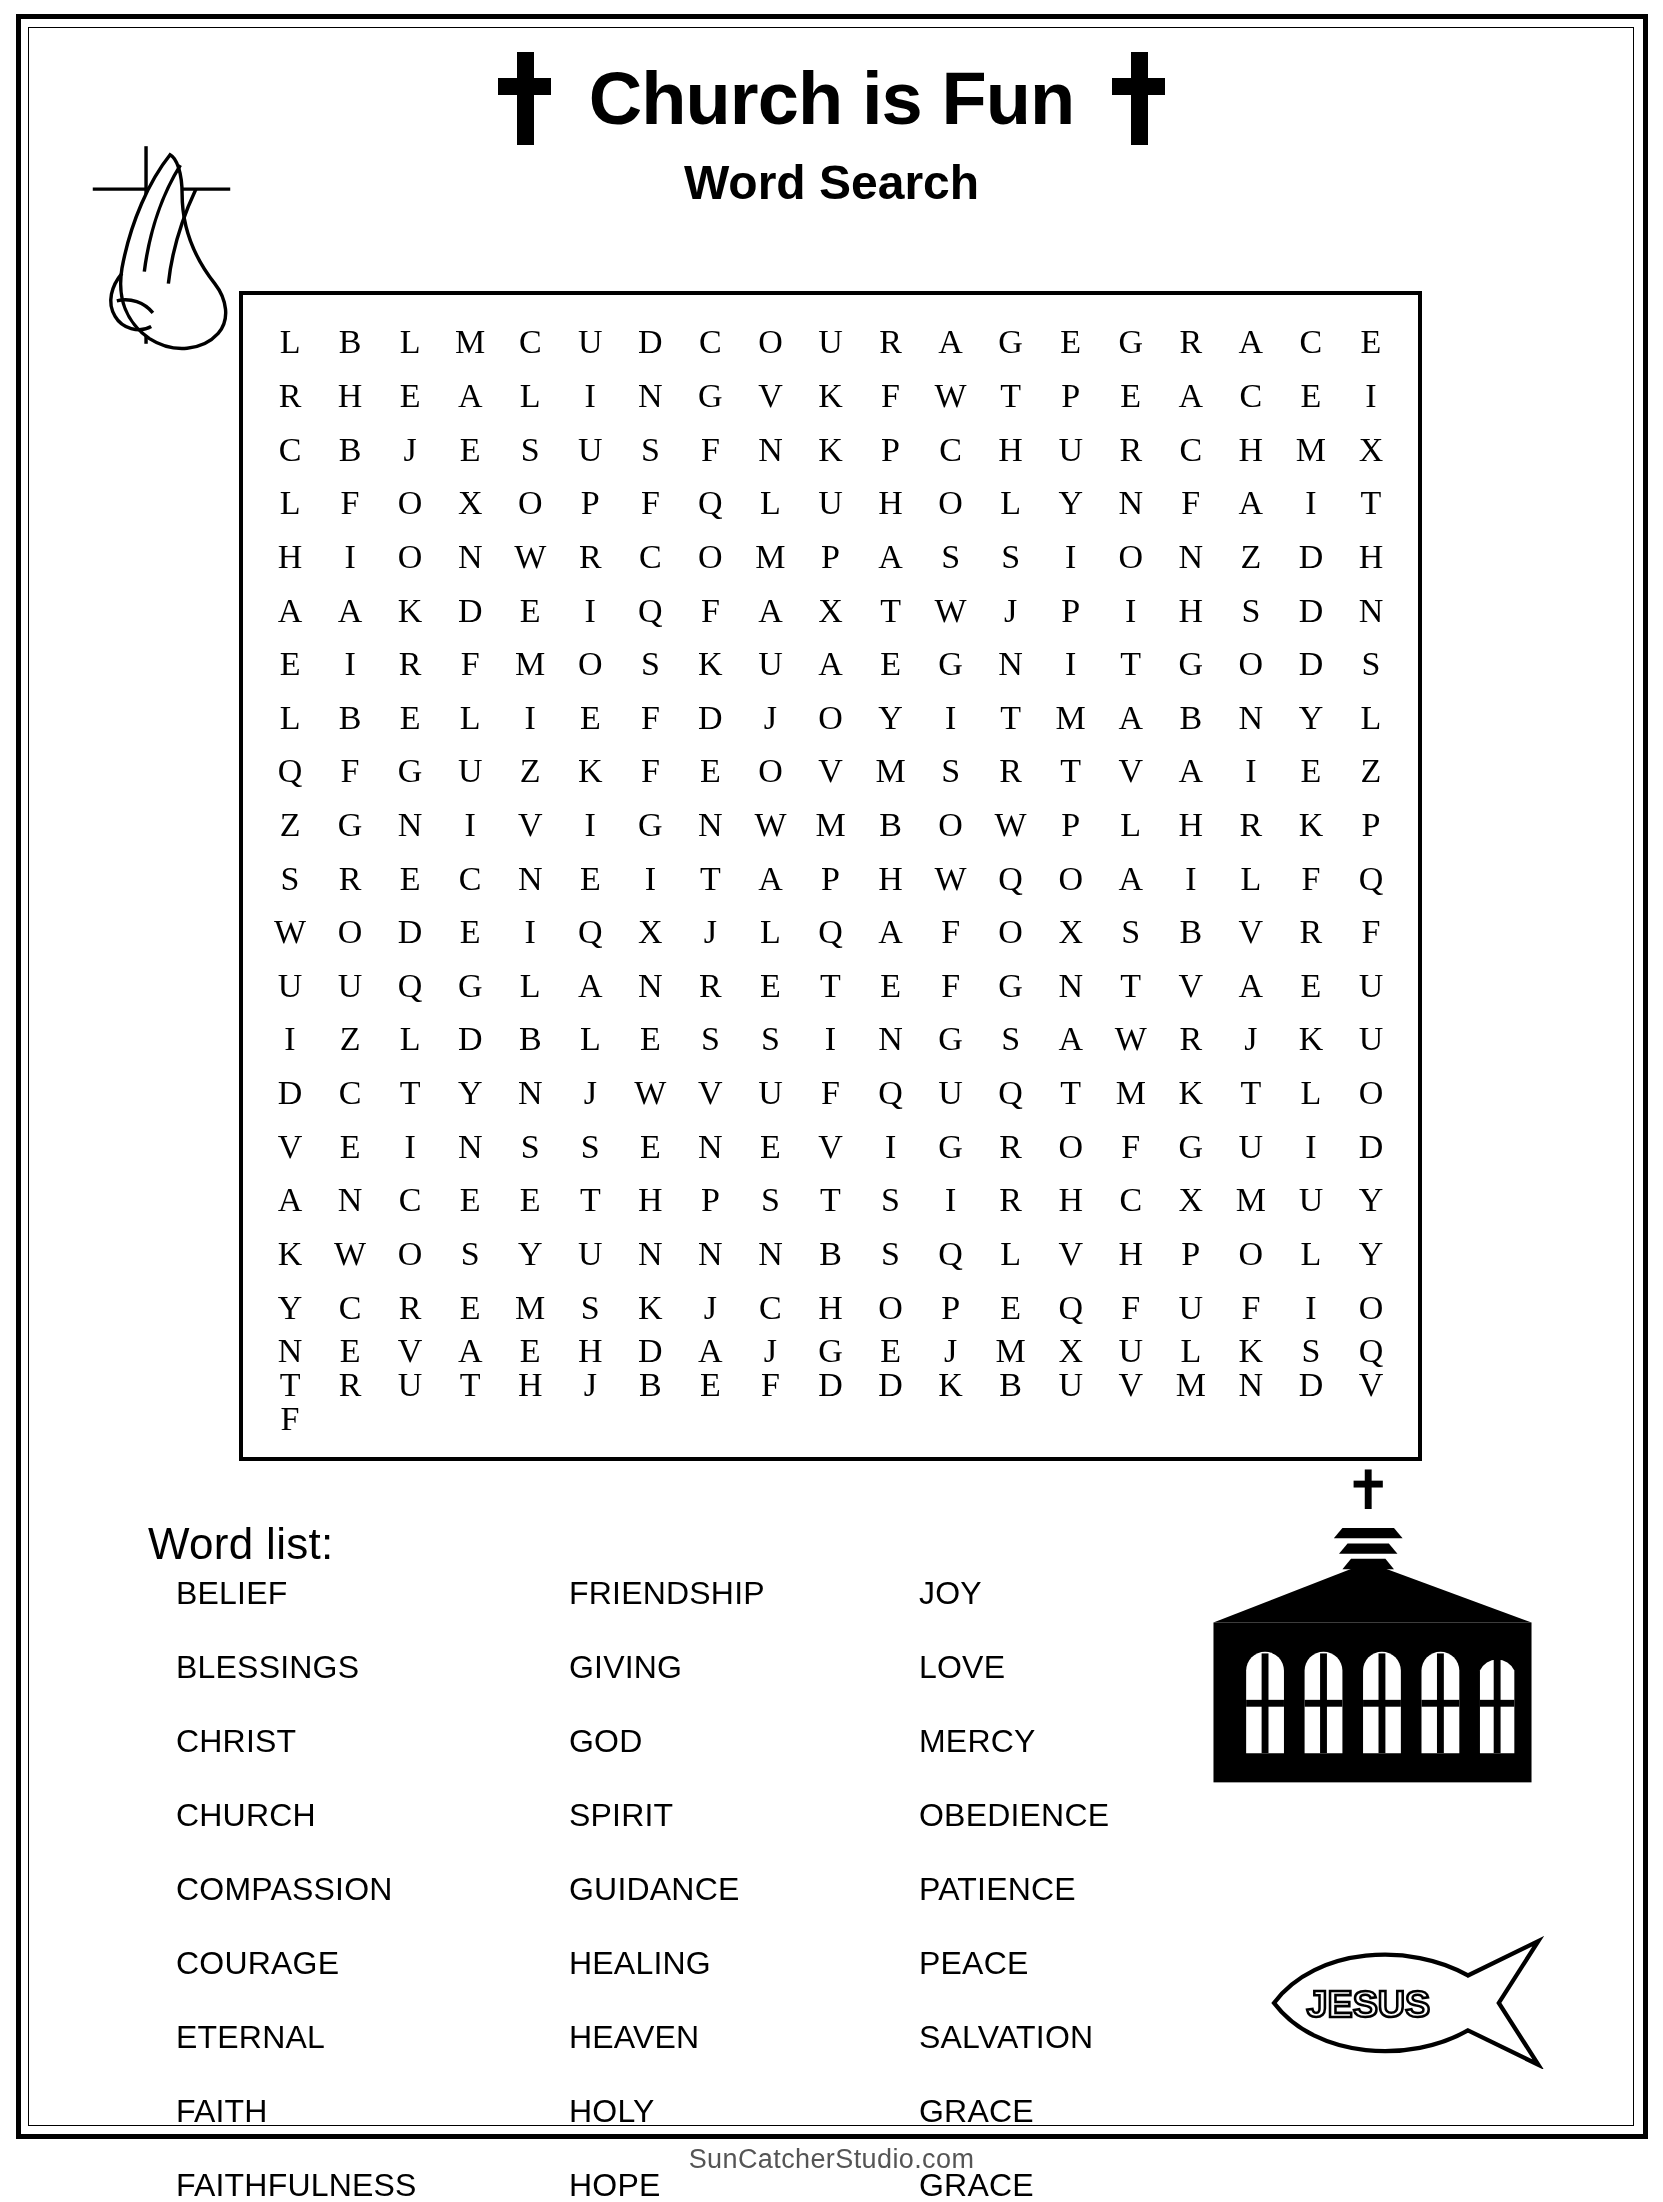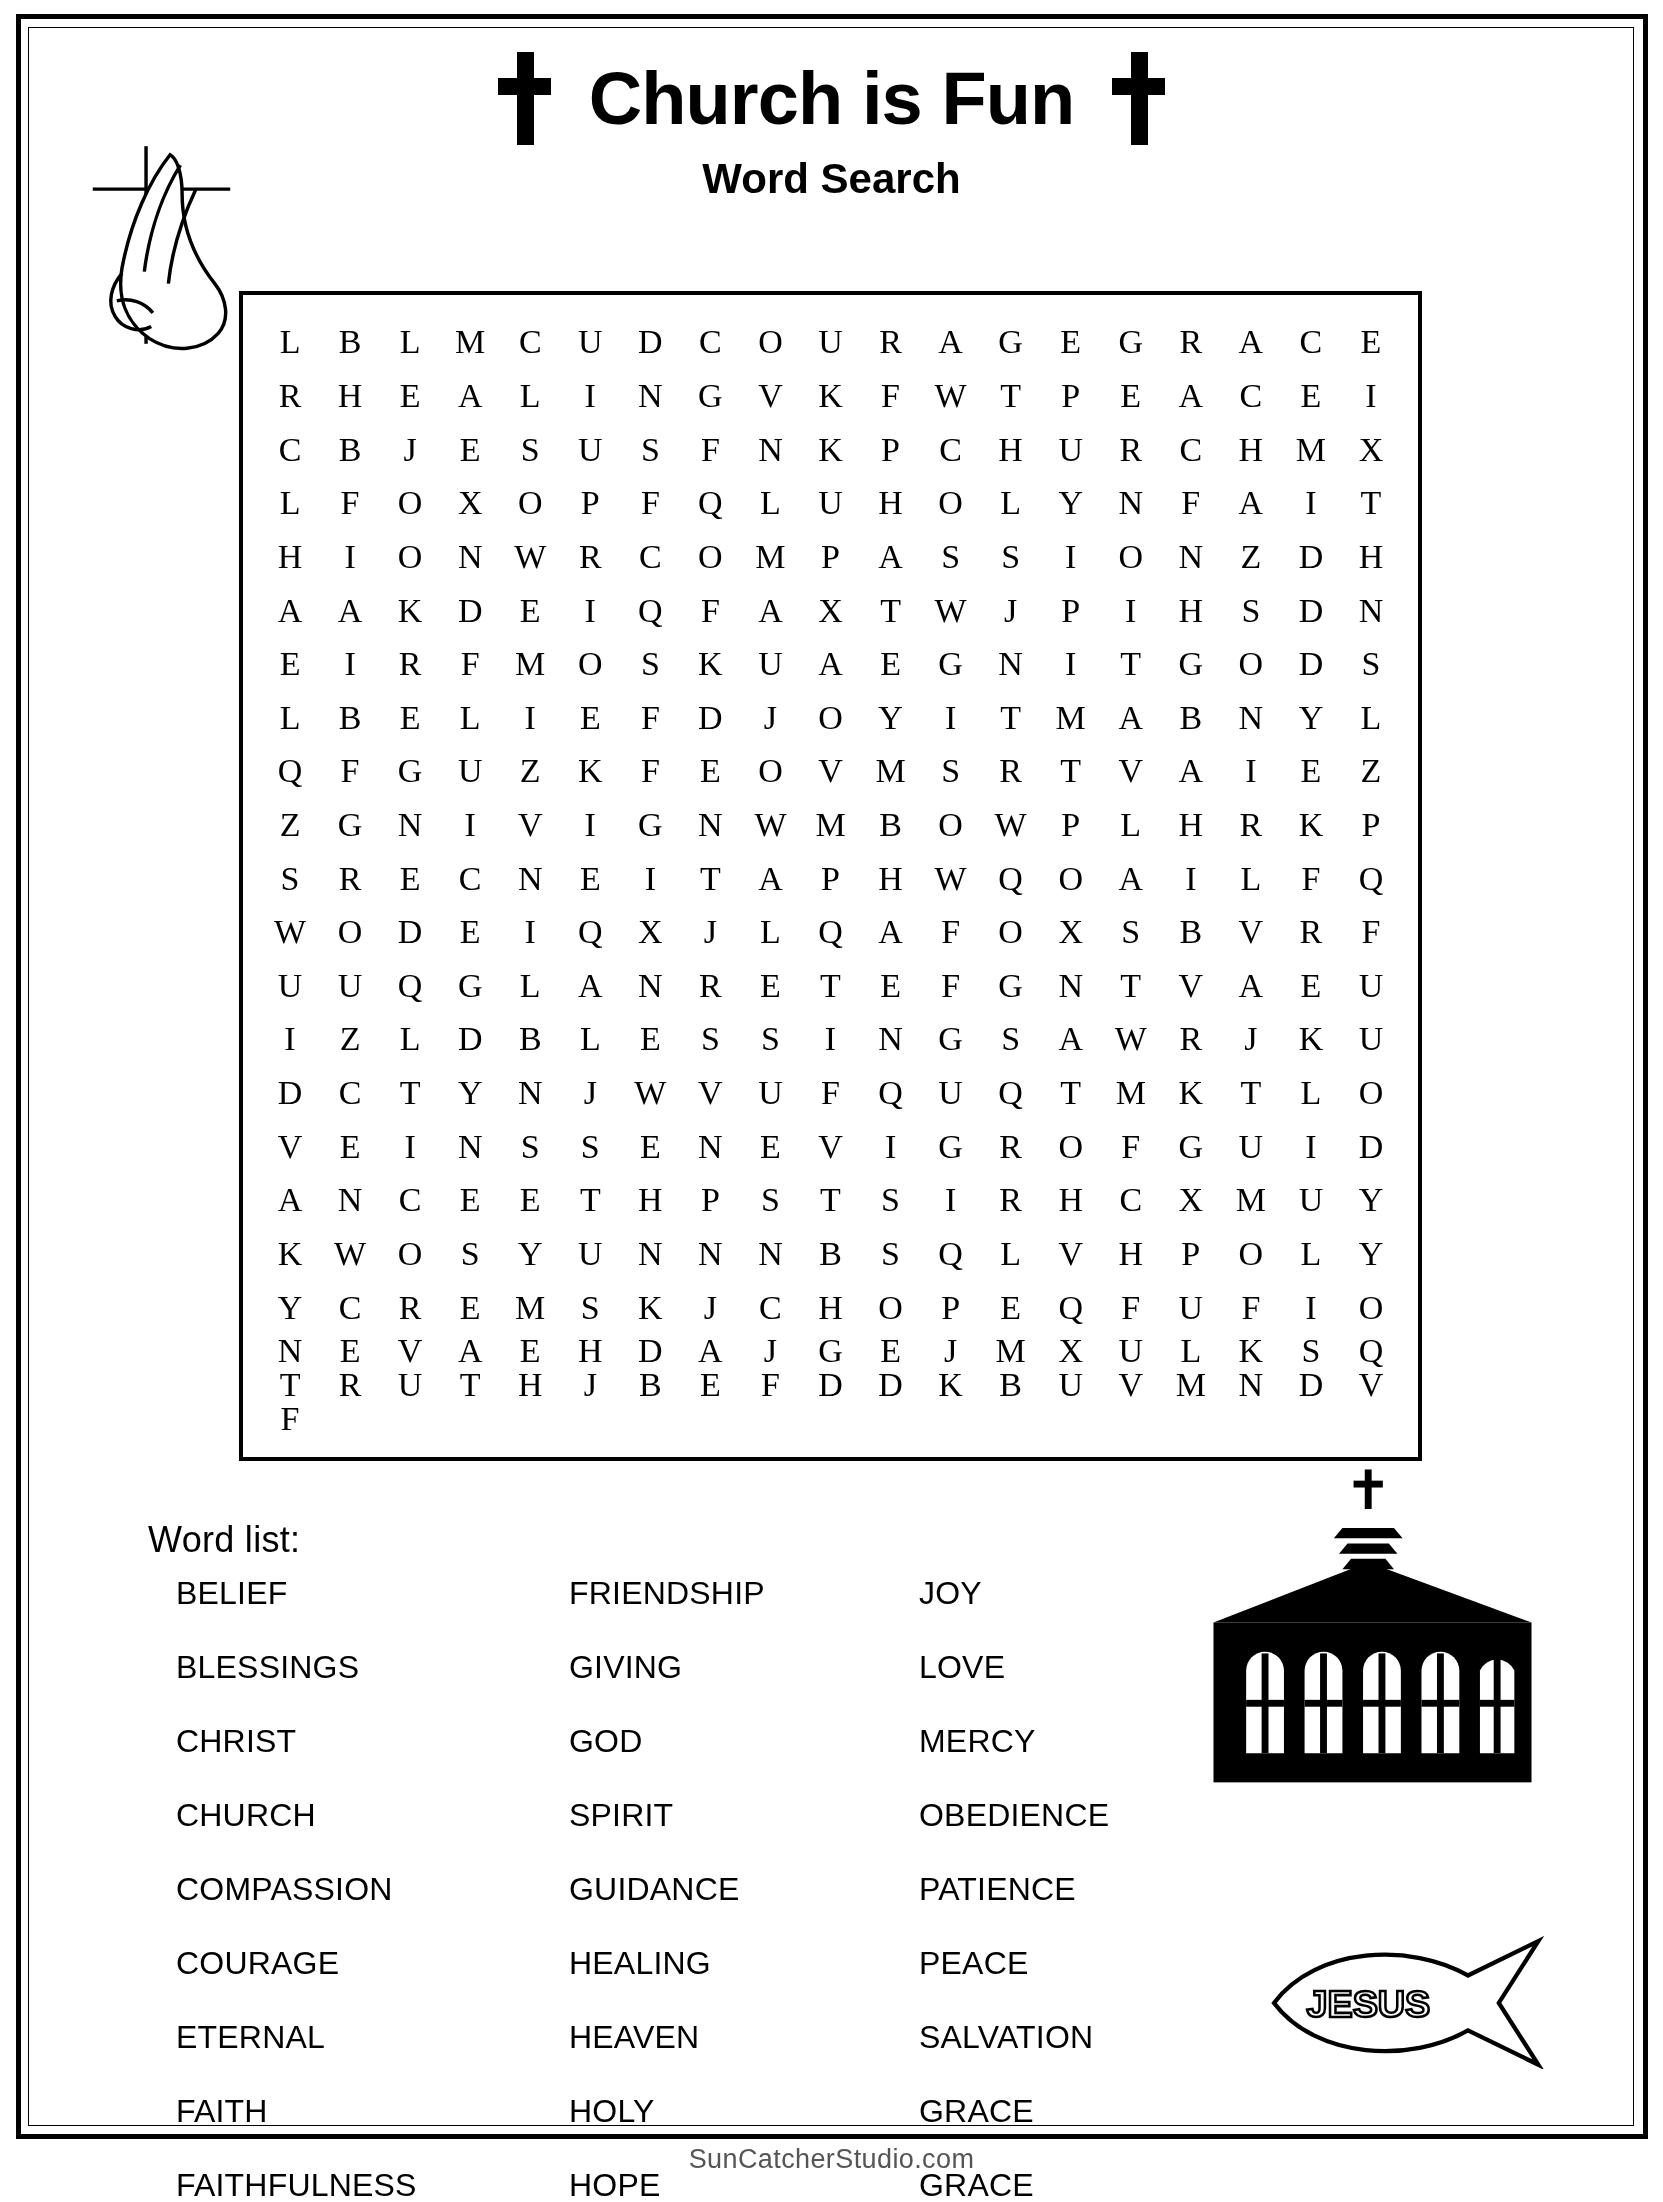--- a/index.html
+++ b/index.html
@@ -57,21 +57,21 @@
     gap: 38px;
   }
   .title {
     font-size: 74px;
     font-weight: bold;
     letter-spacing: -0.9px;
     line-height: 1;
     white-space: nowrap;
   }
   .subtitle {
-    font-size: 42px;
+    font-size: 48px;
     font-weight: bold;
     margin-top: 10.3px;
     letter-spacing: 0px;
   }
   .cross-glyph {
     position: relative;
     width: 53px;
     height: 93px;
     flex: 0 0 auto;
   }
@@ -133,21 +133,21 @@
     line-height: 1;
     color: #000;
     text-align: center;
   }
 
   
   .wordlist-title {
     position: absolute;
     left: 148px;
     top: 1519px;
-    font-size: 36px;
+    font-size: 44px;
     letter-spacing: 0.3px;
   }
   .wordlist {
     position: absolute;
     left: 176px;
     top: 1568px;
     width: 938px;
     display: grid;
     grid-template-columns: 370px 327px 241px;
     column-gap: 0;

